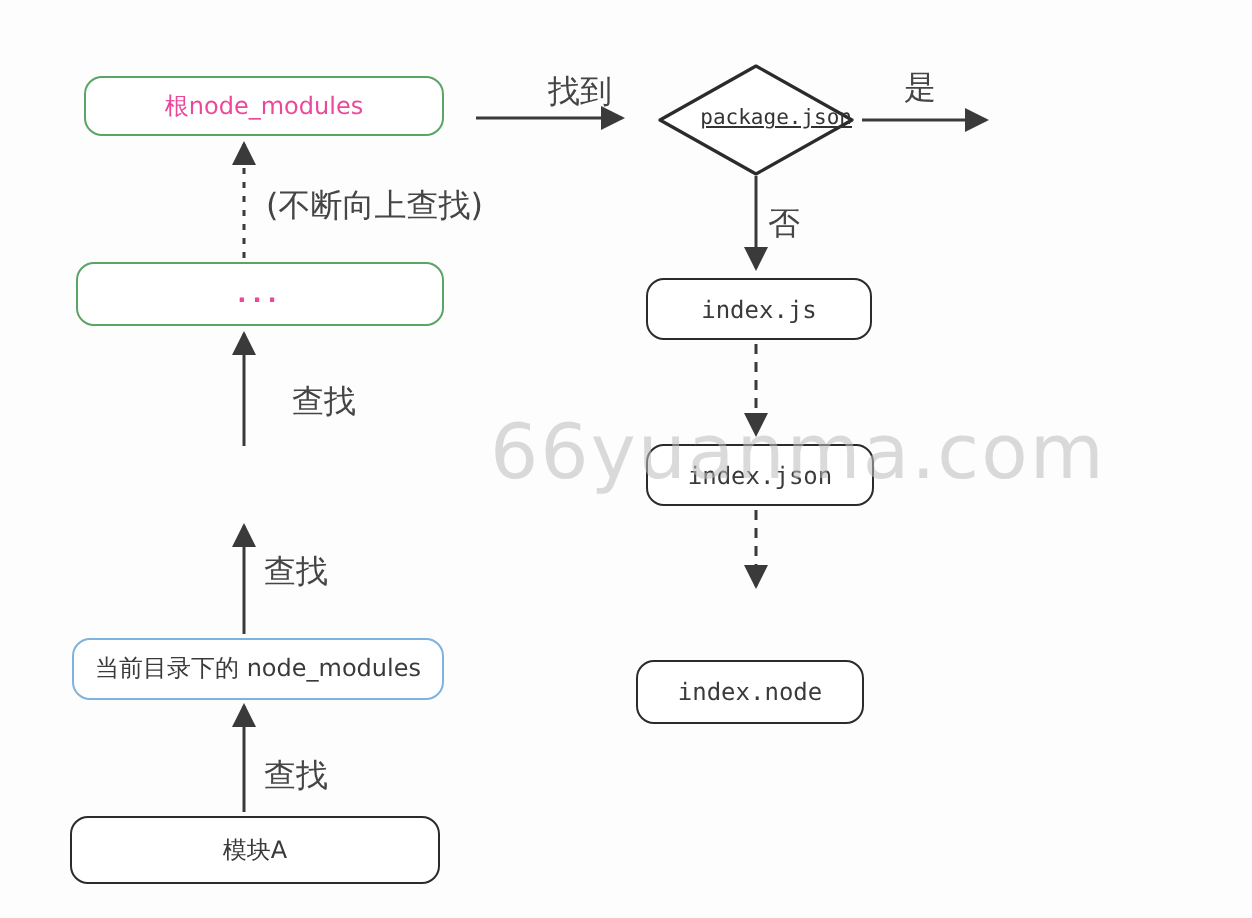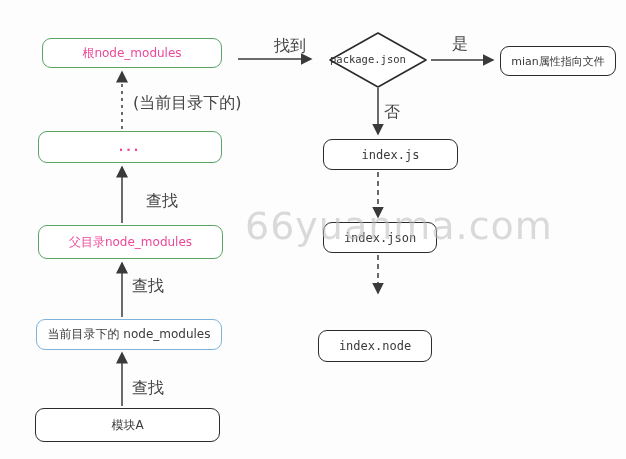--- a/index.html
+++ b/index.html
@@ -26,23 +26,24 @@
   .box.blue{border-color:#7db3de;color:#3a3a3a;}
   .mono{font-family:"DejaVu Sans Mono","Liberation Mono",monospace;}
   .lbl{
     position:absolute;
     font-size:16px;color:#454545;
     z-index:3;white-space:nowrap;
   }
   .diamond-label{
     position:absolute;
     left:330px;top:53px;width:96px;
-    text-align:left;
+    text-align:right;
     font-size:10.5px;color:#333;
     z-index:2;
+    text-decoration:underline;
   }
   .ellipsis-text{letter-spacing:3px;color:#666;font-weight:bold;}
   #watermark{
     position:absolute;
     left:197px;top:204px;
     font-size:38px;
     color:#bdbdbd;
     opacity:0.55;
     letter-spacing:1px;
     z-index:6;
@@ -75,45 +76,43 @@
     <line x1="122" y1="223" x2="122" y2="167" stroke="#3a3a3a" stroke-width="1.5" marker-end="url(#ah)"></line>
     <line x1="122" y1="129" x2="122" y2="72" stroke="#3a3a3a" stroke-width="1.5" stroke-dasharray="3,4" marker-end="url(#ah)"></line>
 
     <polygon points="330,60 378,33 426,60 378,87" fill="#ffffff" stroke="#2b2b2b" stroke-width="1.6" stroke-linejoin="round"></polygon>
   </svg>
 
   <div class="box green" style="left:42px;top:38px;width:180px;height:30px;">根node_modules</div>
 
   <div class="box green ellipsis-text" style="left:38px;top:131px;width:184px;height:32px;">...</div>
 
-  <div class="box green" style="left:38px;top:225px;width:185px;height:34px;">父目录node_modules</div>
 
   <div class="box blue" style="left:36px;top:319px;width:186px;height:31px;">当前目录下的 node_modules</div>
 
   <div class="box" style="left:35px;top:408px;width:185px;height:34px;">模块A</div>
 
   <div class="diamond-label mono">package.json</div>
 
-  <div class="box" style="left:500px;top:46px;width:116px;height:30px;font-size:11px;">mian属性指向文件</div>
 
-  <div class="box mono" style="left:323px;top:139px;width:135px;height:31px;">index.js</div>
+  <div class="box mono" style="left:323px;top:139px;width:113px;height:31px;">index.js</div>
 
   <div class="box mono" style="left:323px;top:222px;width:114px;height:31px;">index.json</div>
 
   <div class="box mono" style="left:318px;top:298px;width:114px;height:32px;margin-top:32px;">index.node</div>
 
   <span class="lbl" style="left:274px;top:36px;">找到</span>
 
   <span class="lbl" style="left:452px;top:34px;">是</span>
 
   <span class="lbl" style="left:384px;top:102px;">否</span>
 
   <span class="lbl" style="left:146px;top:191px;">查找</span>
 
   <span class="lbl" style="left:132px;top:276px;">查找</span>
 
   <span class="lbl" style="left:132px;top:378px;">查找</span>
 
-  <span class="lbl" style="left:133px;top:93px;">(当前目录下的)</span>
+  <span class="lbl" style="left:133px;top:93px;">(不断向上查找)</span>
 
   <div id="watermark">66yuanma.com</div>
 
 </div>
 
 </body></html>

